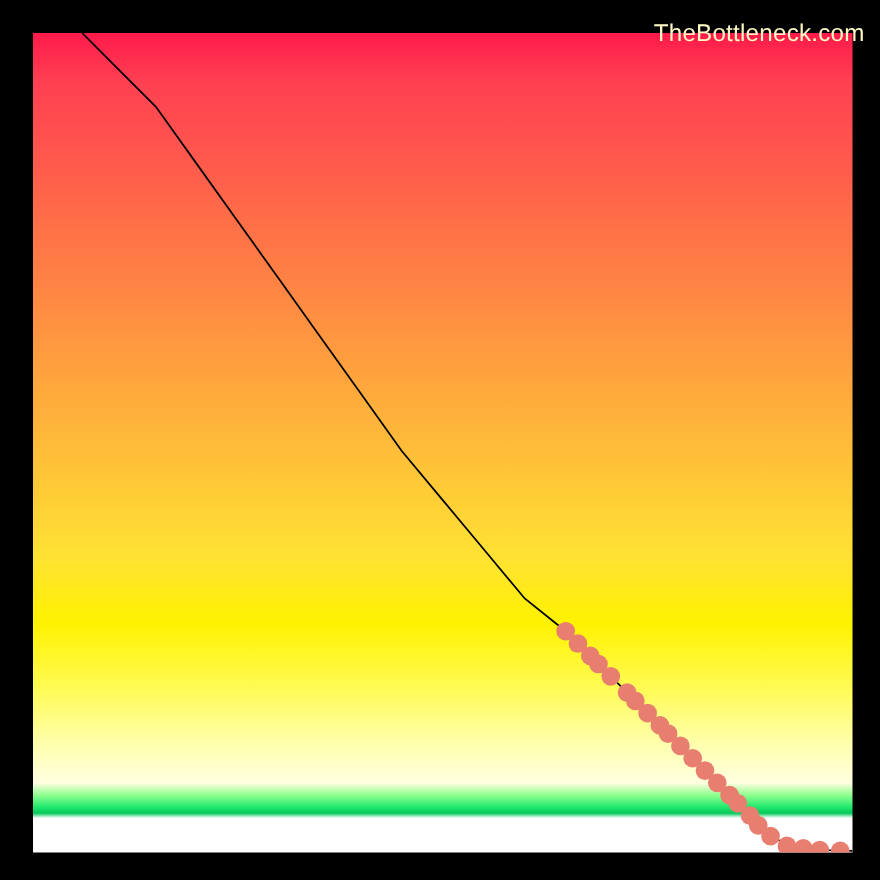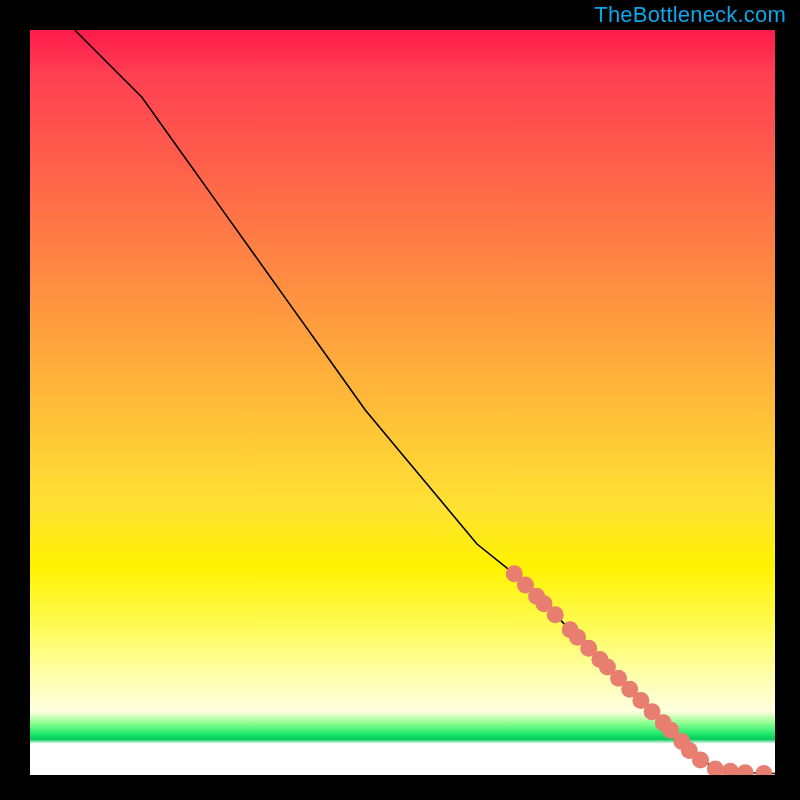--- a/index.html
+++ b/index.html
@@ -11,23 +11,23 @@
     font-family: Arial, Helvetica, sans-serif;
     overflow: hidden;
   }
   .stage {
     position: relative;
     width: 800px;
     height: 800px;
   }
   .watermark {
     position: absolute;
-    top: 2px;
+    top: 17px;
     right: 14px;
-    color: #0ea5e9;
+    color: #fef9c3;
     font-size: 22px;
     letter-spacing: 0.2px;
     z-index: 50;
     font-weight: 400;
   }
   .plot {
     position: absolute;
     left: 30px;
     top: 30px;
     width: 745px;

